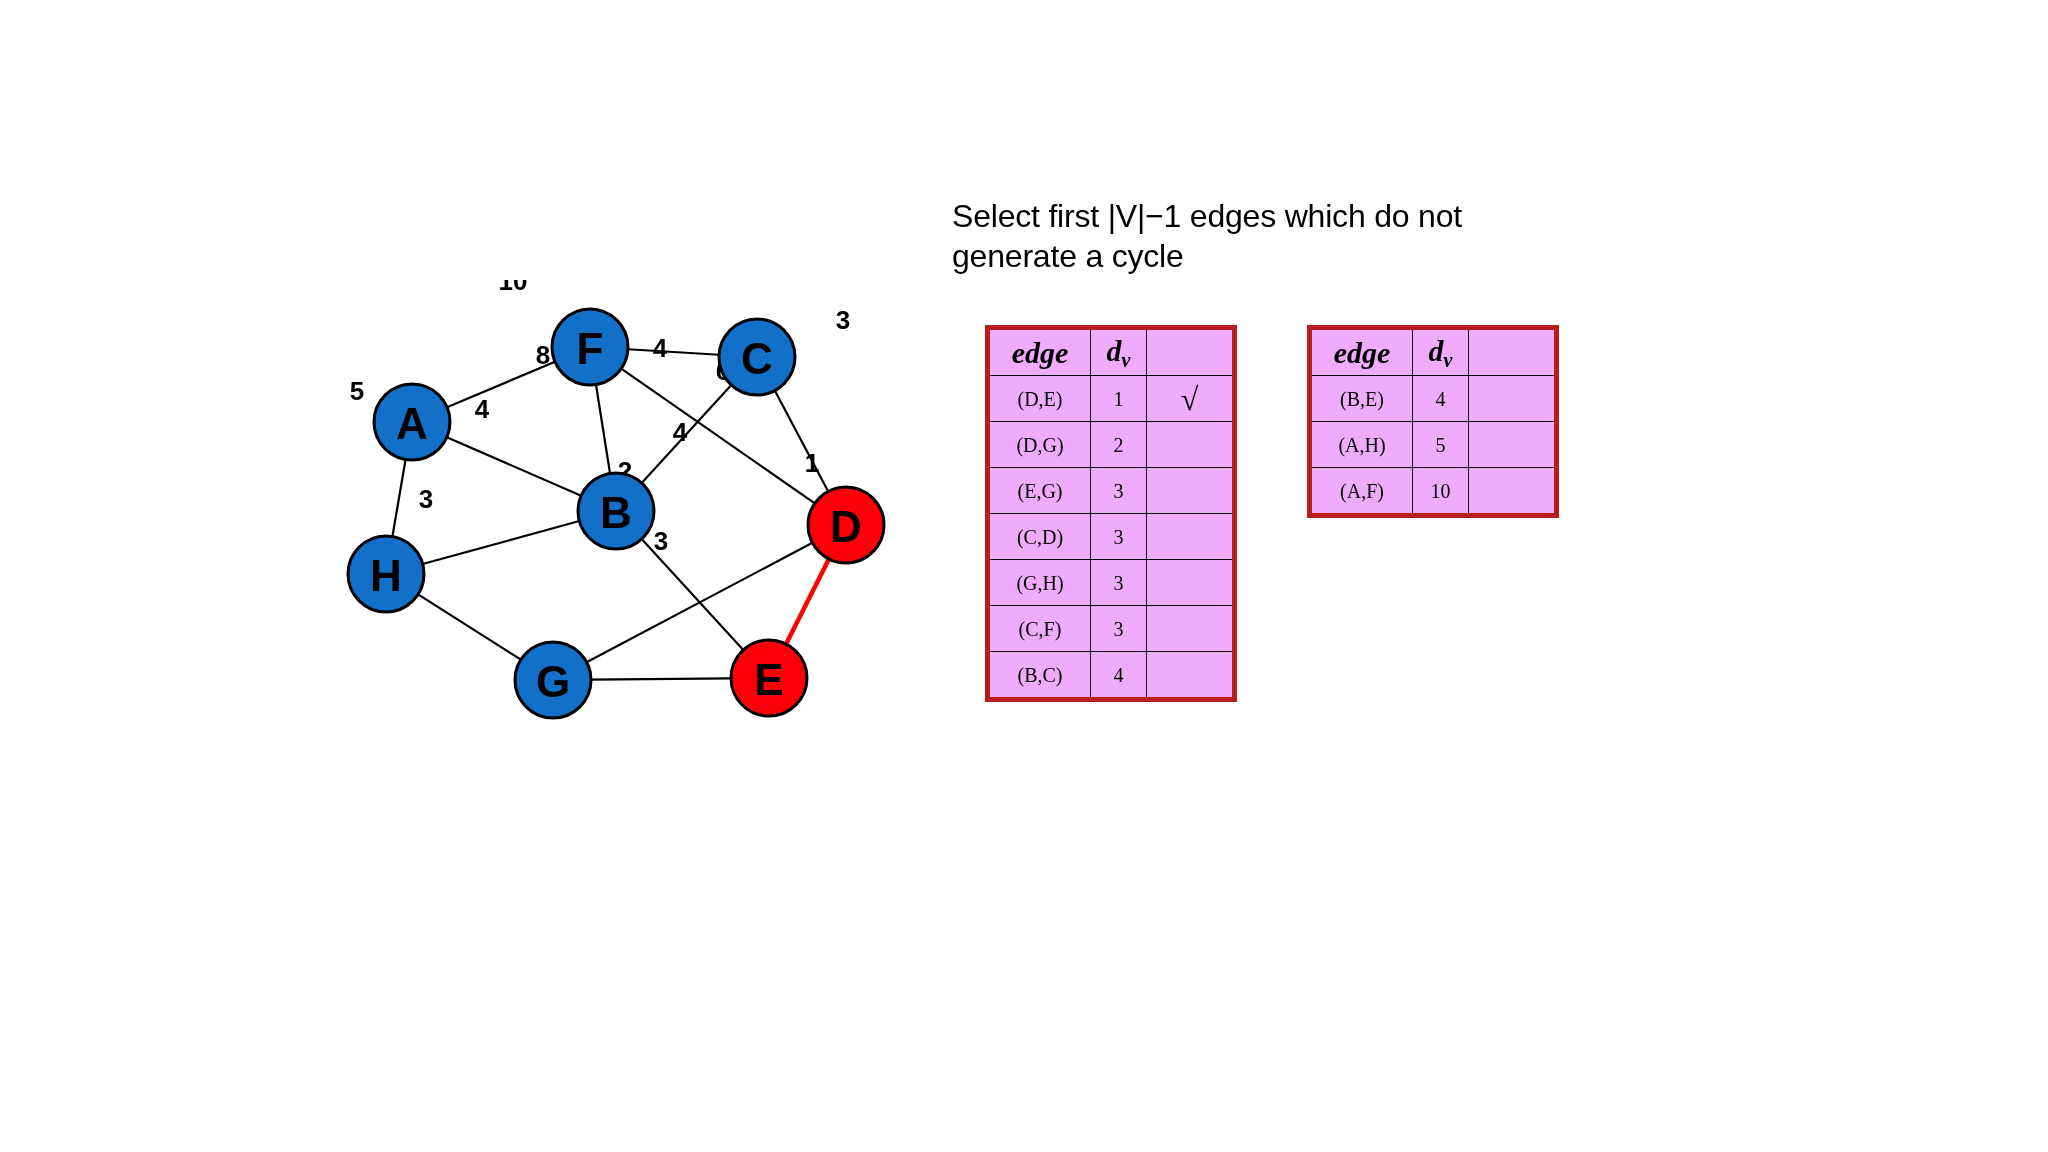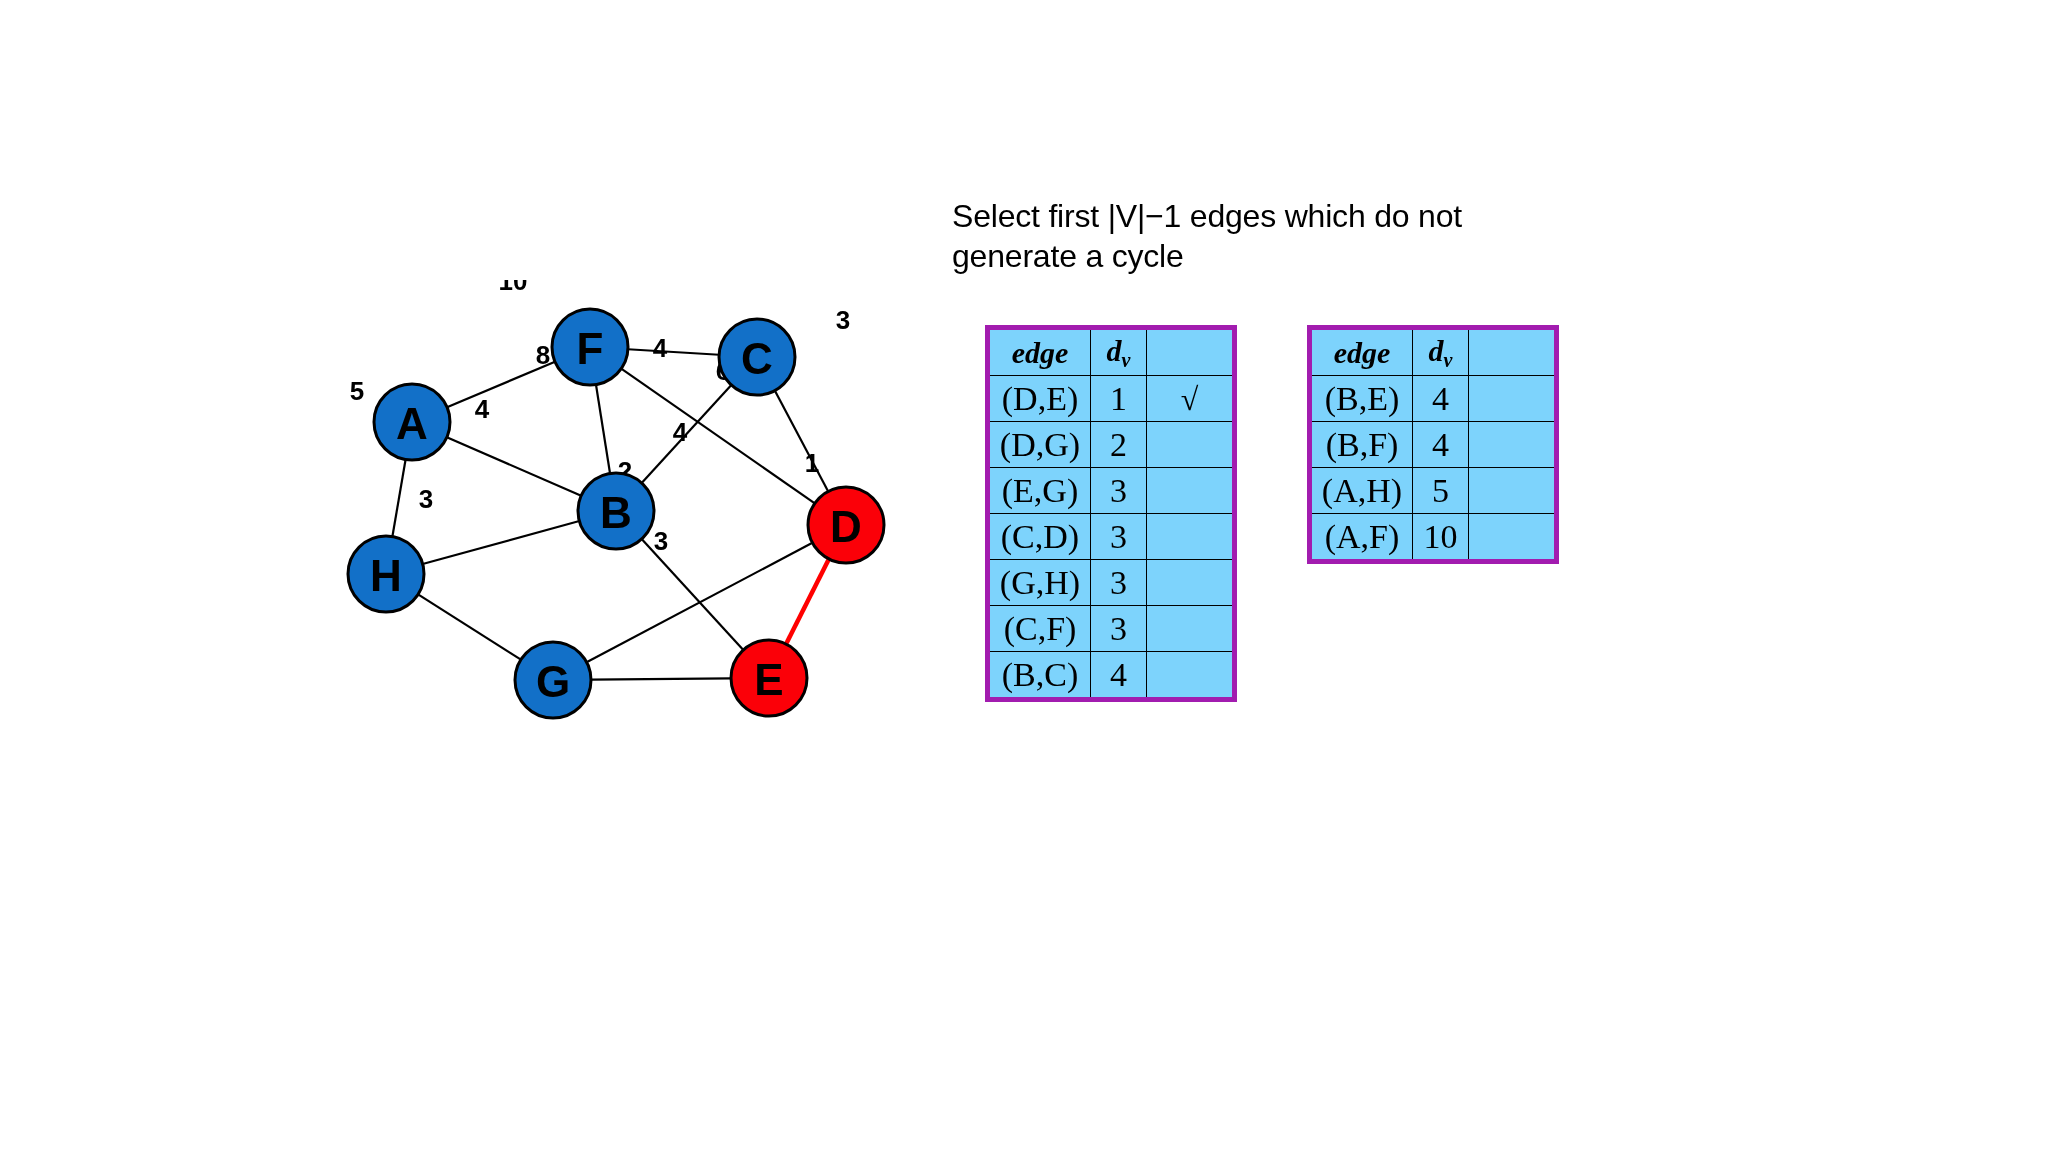--- a/index.html
+++ b/index.html
@@ -41,27 +41,27 @@
     font-size:26px;
     fill:#000000;
     text-anchor:middle;
     dominant-baseline:central;
   }
 
   
   .tbl{
     position:absolute;
     border-collapse:collapse;
-    border:5px solid #a21caf;
-    background:#7dd3fc;
+    border:5px solid #b91c1c;
+    background:#f0abfc;
   }
   .tbl td{
     border:1.6px solid #000000;
     font-family:"Liberation Serif", serif;
-    font-size:34px;
+    font-size:20px;
     color:#000000;
     text-align:center;
     height:45px;
     padding:0;
     line-height:1;
   }
   .tbl td.c-edge{width:100px;}
   .tbl td.c-dv{width:55px;}
   .tbl td.c-mark{width:85px;}
   .tbl td.hdr{
@@ -213,25 +213,20 @@
           <td class="hdr c-edge">edge</td>
           <td class="hdr c-dv">d<sub>v</sub></td>
           <td class="hdr c-mark"></td>
         </tr>
         <tr>
           <td class="c-edge">(B,E)</td>
           <td class="c-dv">4</td>
           <td class="c-mark mark"></td>
         </tr>
         <tr>
-          <td class="c-edge">(B,F)</td>
-          <td class="c-dv">4</td>
-          <td class="c-mark mark"></td>
-        </tr>
-        <tr>
           <td class="c-edge">(A,H)</td>
           <td class="c-dv">5</td>
           <td class="c-mark mark"></td>
         </tr>
         <tr>
           <td class="c-edge">(A,F)</td>
           <td class="c-dv">10</td>
           <td class="c-mark mark"></td>
         </tr>
       </tbody>

